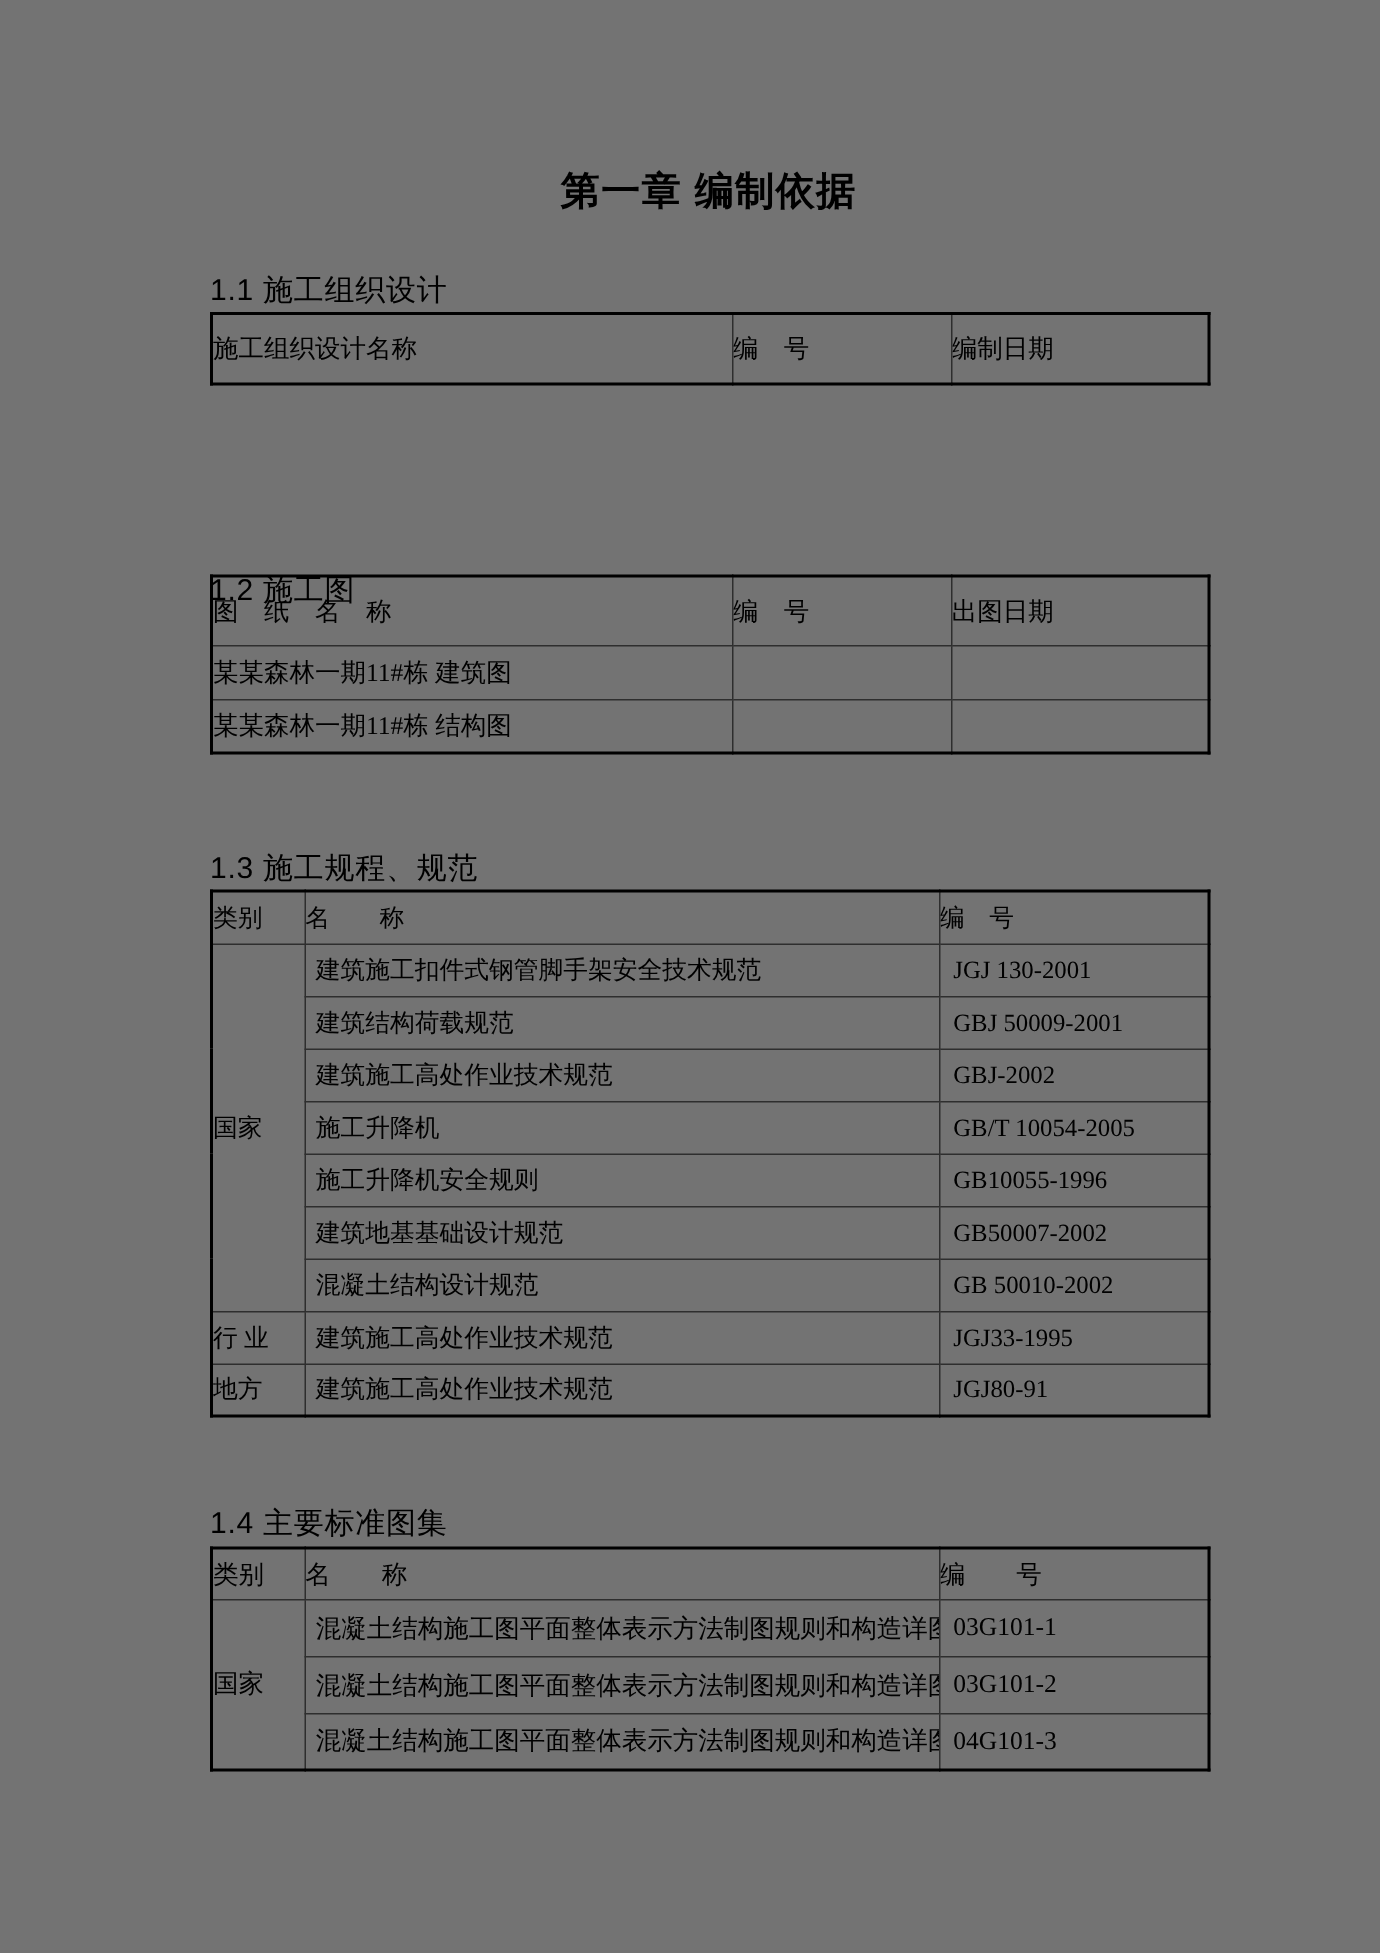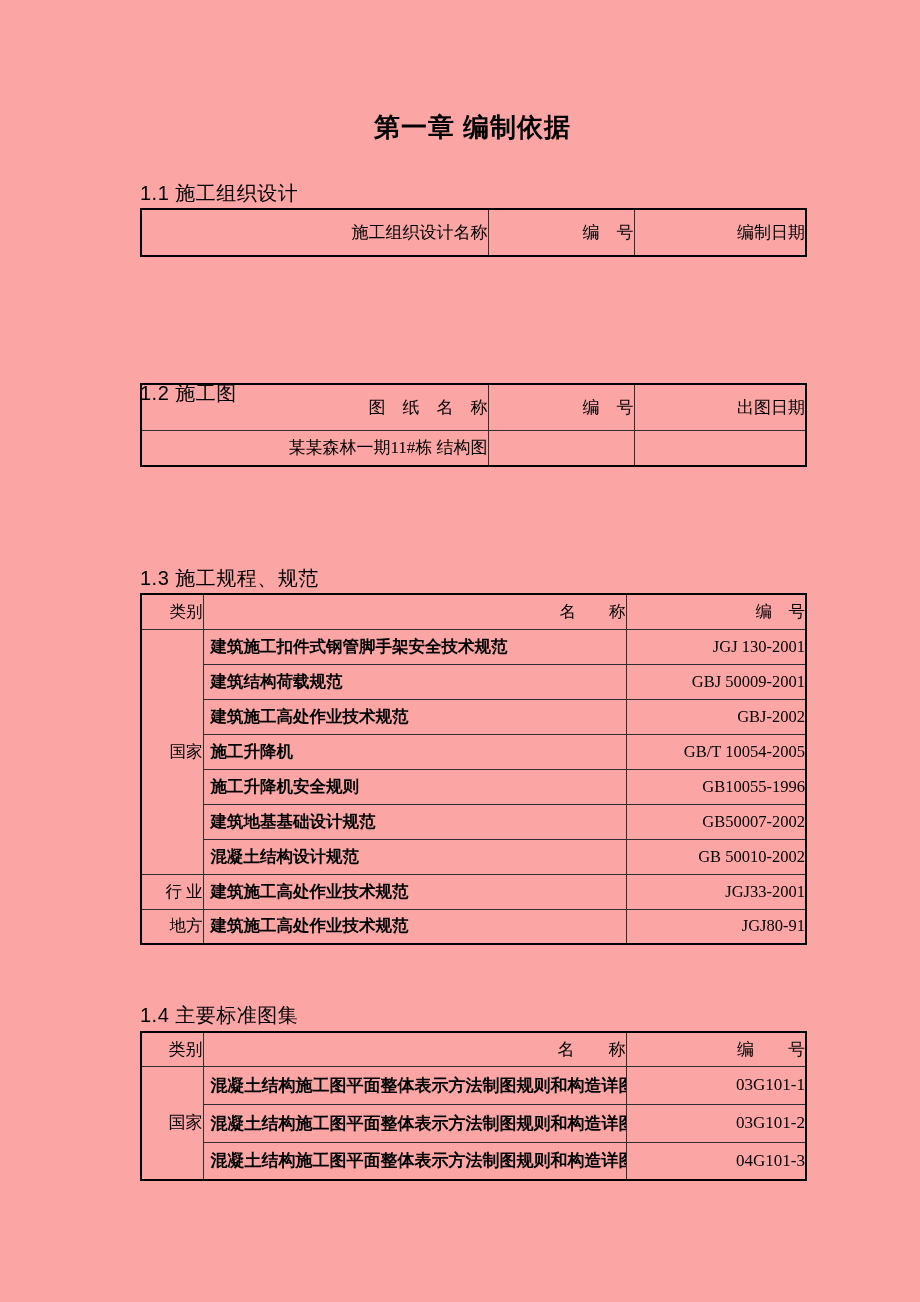--- a/index.html
+++ b/index.html
@@ -1,20 +1,20 @@
 <!DOCTYPE html>
 <html><head>
 <meta charset="utf-8">
 <style>
   * { margin:0; padding:0; box-sizing:border-box; }
   html,body { background:#ffffff; }
   .page {
     position:relative;
     width:920px; height:1302px;
-    background:#fca5a5;
+    background:#737373;
     color:#000;
     font-family:"Liberation Serif","DejaVu Serif",serif;
     overflow:hidden;
   }
   .doc-title {
     position:absolute; left:140px; top:110px; width:665px;
     text-align:center;
     font-family:"Liberation Sans","DejaVu Sans",sans-serif;
     font-size:26px; font-weight:bold; letter-spacing:1px;
   }
@@ -28,23 +28,23 @@
     border-collapse:collapse; table-layout:fixed;
     border:2px solid #000;
   }
   table.doc-table td {
     border:1px solid #2e2e2e;
     font-size:17px;
     vertical-align:middle;
     overflow:hidden;
     white-space:nowrap;
   }
-  td.c-center { text-align:right;margin-top:48px; }
-  td.c-name   { text-align:left; padding-left:7px;font-weight:bold; }
-  td.c-code   { text-align:right; padding-left:9px;margin-top:28px; }
+  td.c-center { text-align:left;margin-top:48px; }
+  td.c-name   { text-align:left; padding-left:7px; }
+  td.c-code   { text-align:left; padding-left:9px;margin-top:28px; }
   .t-small td { font-size:16px; }
   #table-codes-standards td { font-size:16.5px; }
 </style>
 </head>
 <body>
 
 <div class="page">
 
   <div class="doc-title">第一章 编制依据</div>
 
@@ -69,20 +69,25 @@
     <colgroup>
         <col style="width:347px">
         <col style="width:146px">
         <col style="width:172px">
       </colgroup>
     <tbody>
         <tr style="height:46px">
       <td class="c-center">图　纸　名　称</td>
       <td class="c-center">编　号</td>
       <td class="c-center">出图日期</td>
+    </tr>
+    <tr style="height:36px">
+      <td class="c-center">某某森林一期11#栋 建筑图</td>
+      <td class="c-center"></td>
+      <td class="c-center"></td>
     </tr>
     <tr style="height:36px">
       <td class="c-center">某某森林一期11#栋 结构图</td>
       <td class="c-center"></td>
       <td class="c-center"></td>
     </tr>
   </tbody>
     </table>
 
   <div class="sec-heading" style="top:565px">1.3 施工规程、规范</div>
@@ -123,21 +128,21 @@
       <td class="c-name">建筑地基基础设计规范</td>
       <td class="c-code">GB50007-2002</td>
     </tr>
     <tr style="height:35px">
       <td class="c-name">混凝土结构设计规范</td>
       <td class="c-code">GB 50010-2002</td>
     </tr>
     <tr style="height:35px">
       <td class="c-center">行 业</td>
       <td class="c-name">建筑施工高处作业技术规范</td>
-      <td class="c-code">JGJ33-2001</td>
+      <td class="c-code">JGJ33-1995</td>
     </tr>
     <tr style="height:35px">
       <td class="c-center">地方</td>
       <td class="c-name">建筑施工高处作业技术规范</td>
       <td class="c-code">JGJ80-91</td>
     </tr>
   </tbody>
     </table>
 
   <div class="sec-heading" style="top:1002px">1.4 主要标准图集</div>

